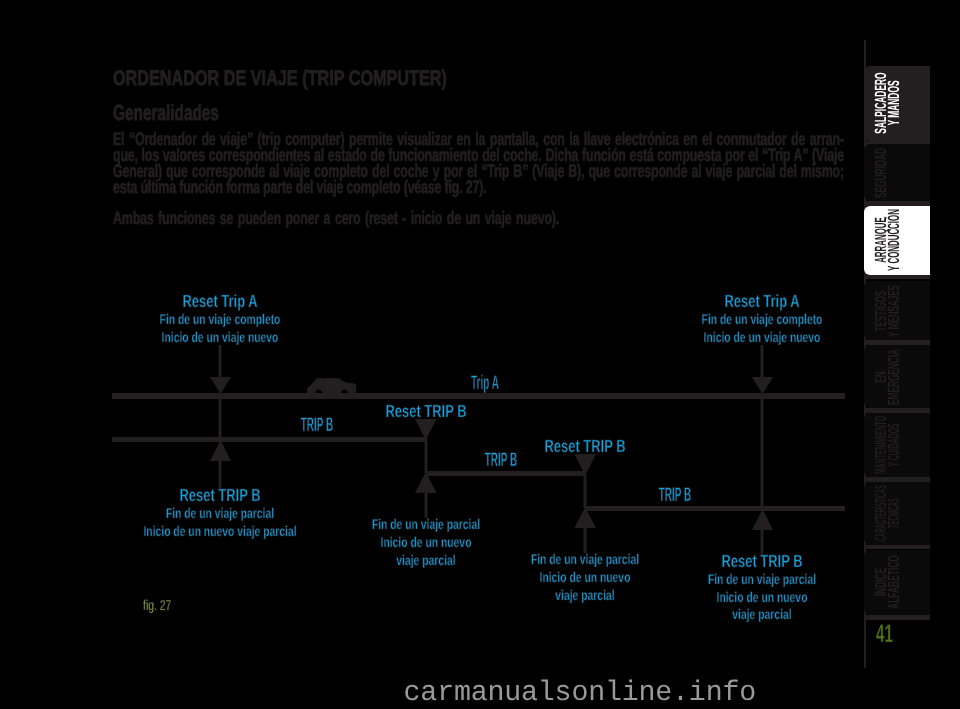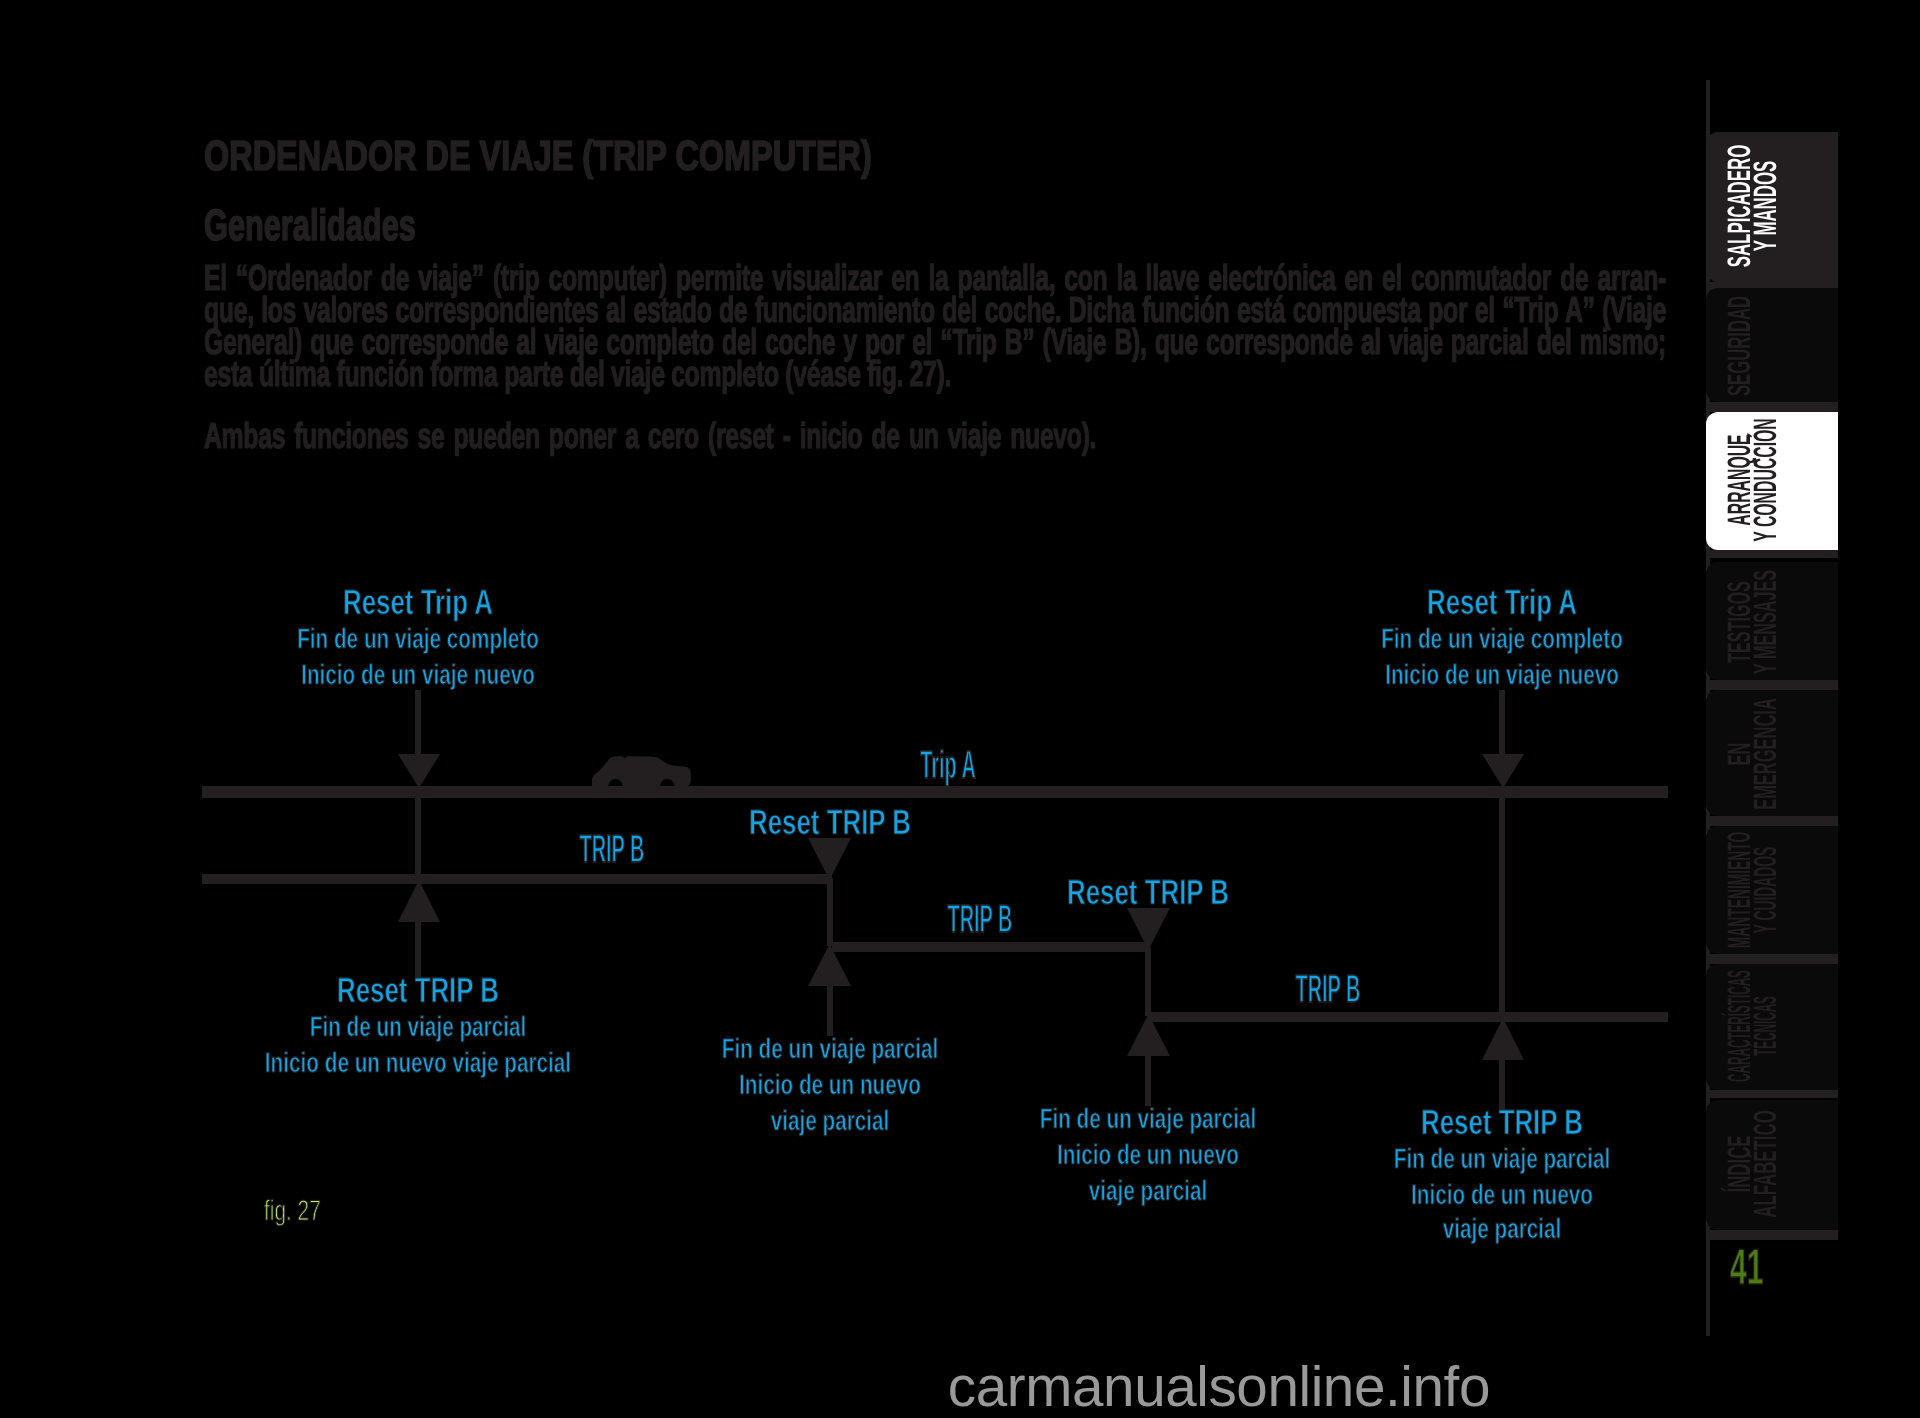--- a/index.html
+++ b/index.html
@@ -1,18 +1,18 @@
 <!DOCTYPE html>
 <html><head>
 <meta charset="utf-8">
 <style>
   html,body{margin:0;padding:0;background:#000;}
   body{width:960px;height:709px;overflow:hidden;font-family:"Liberation Sans",sans-serif;-webkit-font-smoothing:antialiased;text-rendering:geometricPrecision;}
   .page{will-change:transform;}
-  .page{position:absolute;left:0;top:0;width:761px;height:709px;background:#000;}
+  .page{position:absolute;left:11px;top:0;width:761px;height:709px;background:#000;}
   #title{position:absolute;left:102px;top:67px;font-size:21px;font-weight:bold;color:#231f20;transform:scaleX(0.772);transform-origin:left top;white-space:nowrap;-webkit-text-stroke:0.85px #231f20;}
   #sub{position:absolute;left:102px;top:100px;font-size:21.9px;font-weight:bold;color:#231f20;transform:scaleX(0.702);transform-origin:left top;white-space:nowrap;-webkit-text-stroke:0.85px #231f20;}
   .para{position:absolute;left:102px;width:1064px;letter-spacing:-0.26px;font-size:18.1px;font-weight:bold;line-height:16.05px;color:#231f20;text-align:justify;transform:scaleX(0.687);transform-origin:left top;-webkit-text-stroke:0.62px #231f20;}
   #para1{top:131px;}
   #para2{top:210px;word-spacing:1.85px;}
   .pline{white-space:nowrap;}
   .pline.just{white-space:normal;}
   .pline.just{text-align:justify;text-align-last:justify;}
   #diagram{position:absolute;left:0;top:0;}
   .dlab{position:absolute;color:#0ea5e9;font-weight:bold;text-align:center;transform:translateX(-50%);transform-origin:center top;}
@@ -32,21 +32,21 @@
   .tab.dark{background:#231f20;}
   .tab.dark .tabtext{color:#ffffff;}
   .tab.normal{background:#0a0a0a;}
   .tab.normal .tabtext{color:#231f20;}
   .tab.active{background:#ffffff;}
   .tab.active .tabtext{color:#231f20;}
   .tabsep{position:absolute;left:0;width:65.5px;height:4.6px;background:#231f20;}
   #pagerule{position:absolute;left:0;top:575px;width:66px;height:4.6px;background:#231f20;}
   #pagenum{position:absolute;left:11.8px;top:582px;font-size:25.2px;font-weight:bold;color:#4d7c0f;-webkit-text-stroke:0.7px #231f20;line-height:25.2px;}
   #pagenum span{display:inline-block;transform:scaleX(0.60);transform-origin:left top;}
-  #wm{position:absolute;left:0;right:16px;top:678px;text-align:right;font-size:28.3px;color:#999999;letter-spacing:-0.2px;line-height:30px;}
+  #wm{position:absolute;left:0;right:16px;top:678px;text-align:right;font-size:28.3px;color:#999999;letter-spacing:-0.2px;line-height:30px;font-family:Liberation Mono, monospace;}
 </style>
 </head>
 <body>
 
 <div class="page">
   <div id="title">ORDENADOR DE VIAJE (TRIP COMPUTER)</div>
   <div id="sub">Generalidades</div>
   <div class="para" id="para1">
     <div class="pline just">El “Ordenador de viaje” (trip computer) permite visualizar en la pantalla, con la llave electrónica en el conmutador de arran-</div>
     <div class="pline just">que, los valores correspondientes al estado de funcionamiento del coche. Dicha función está compuesta por el “Trip A” (Viaje</div>

